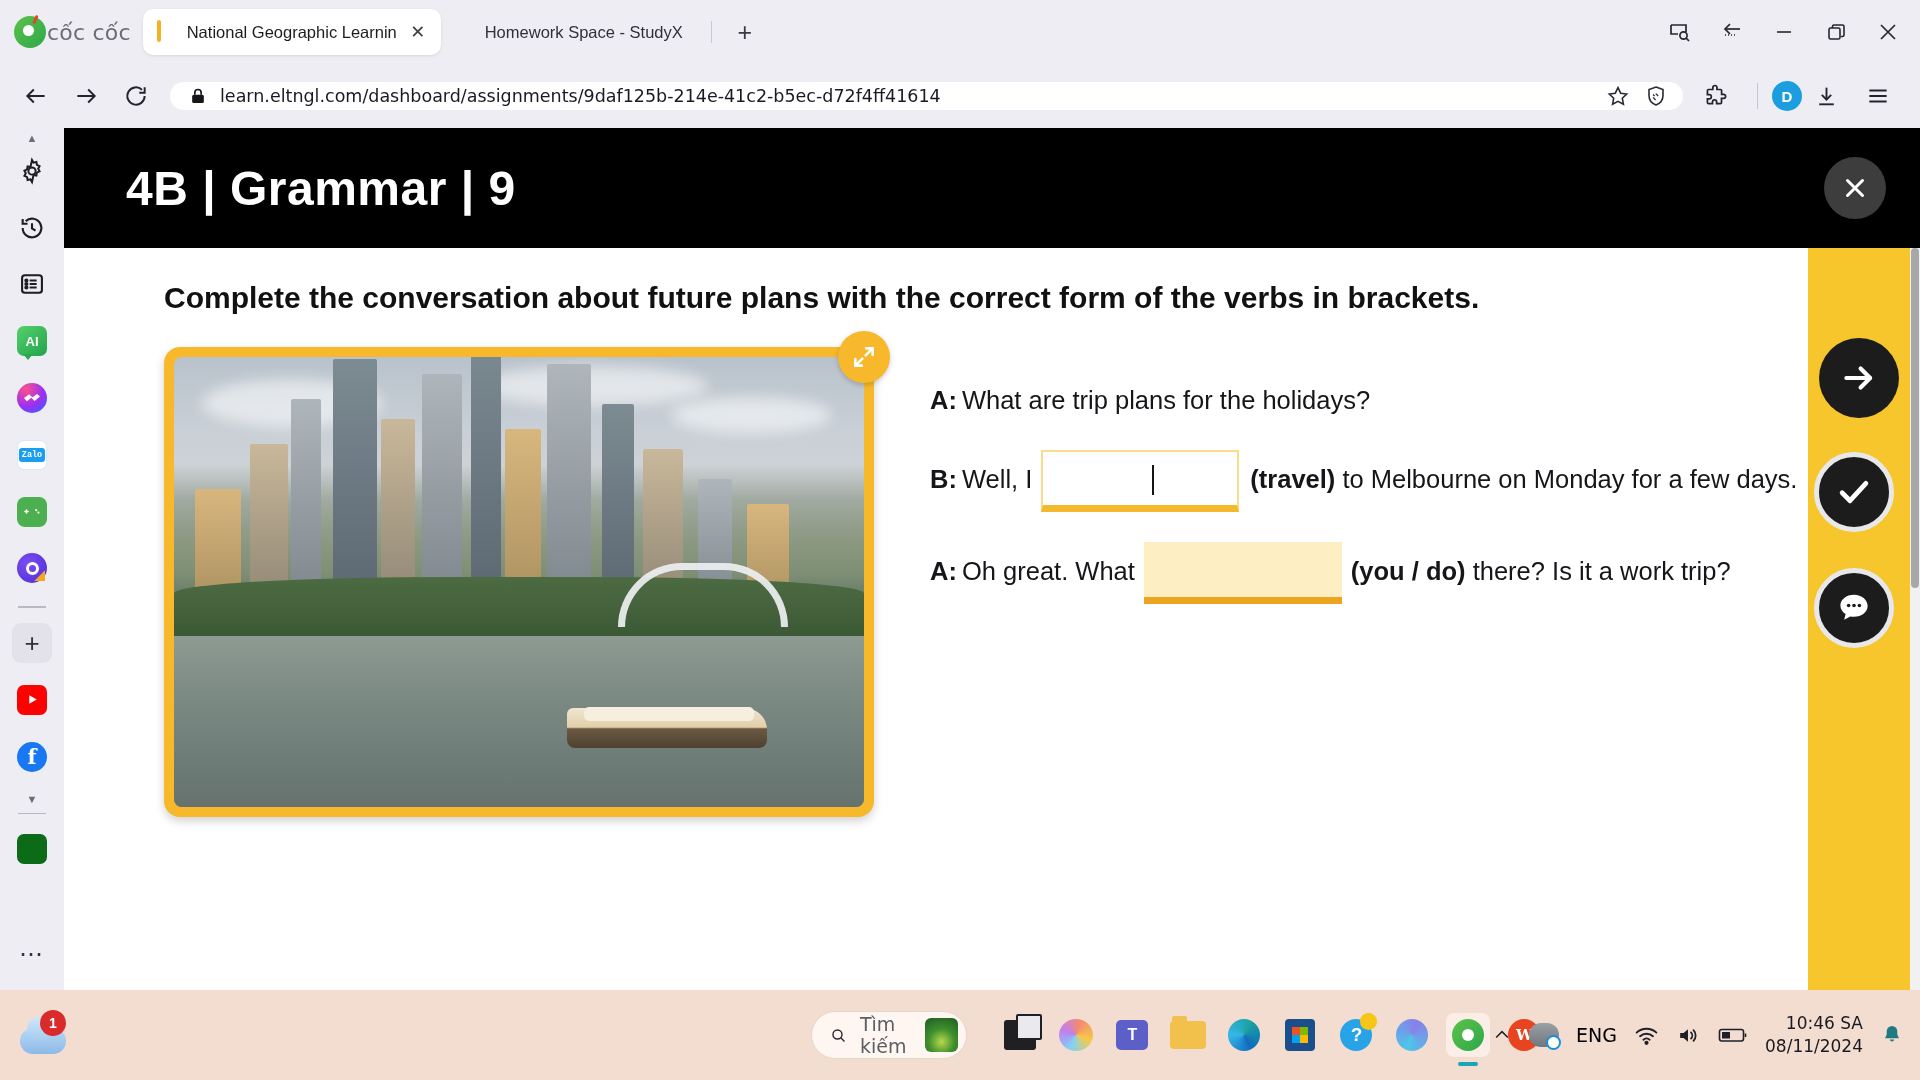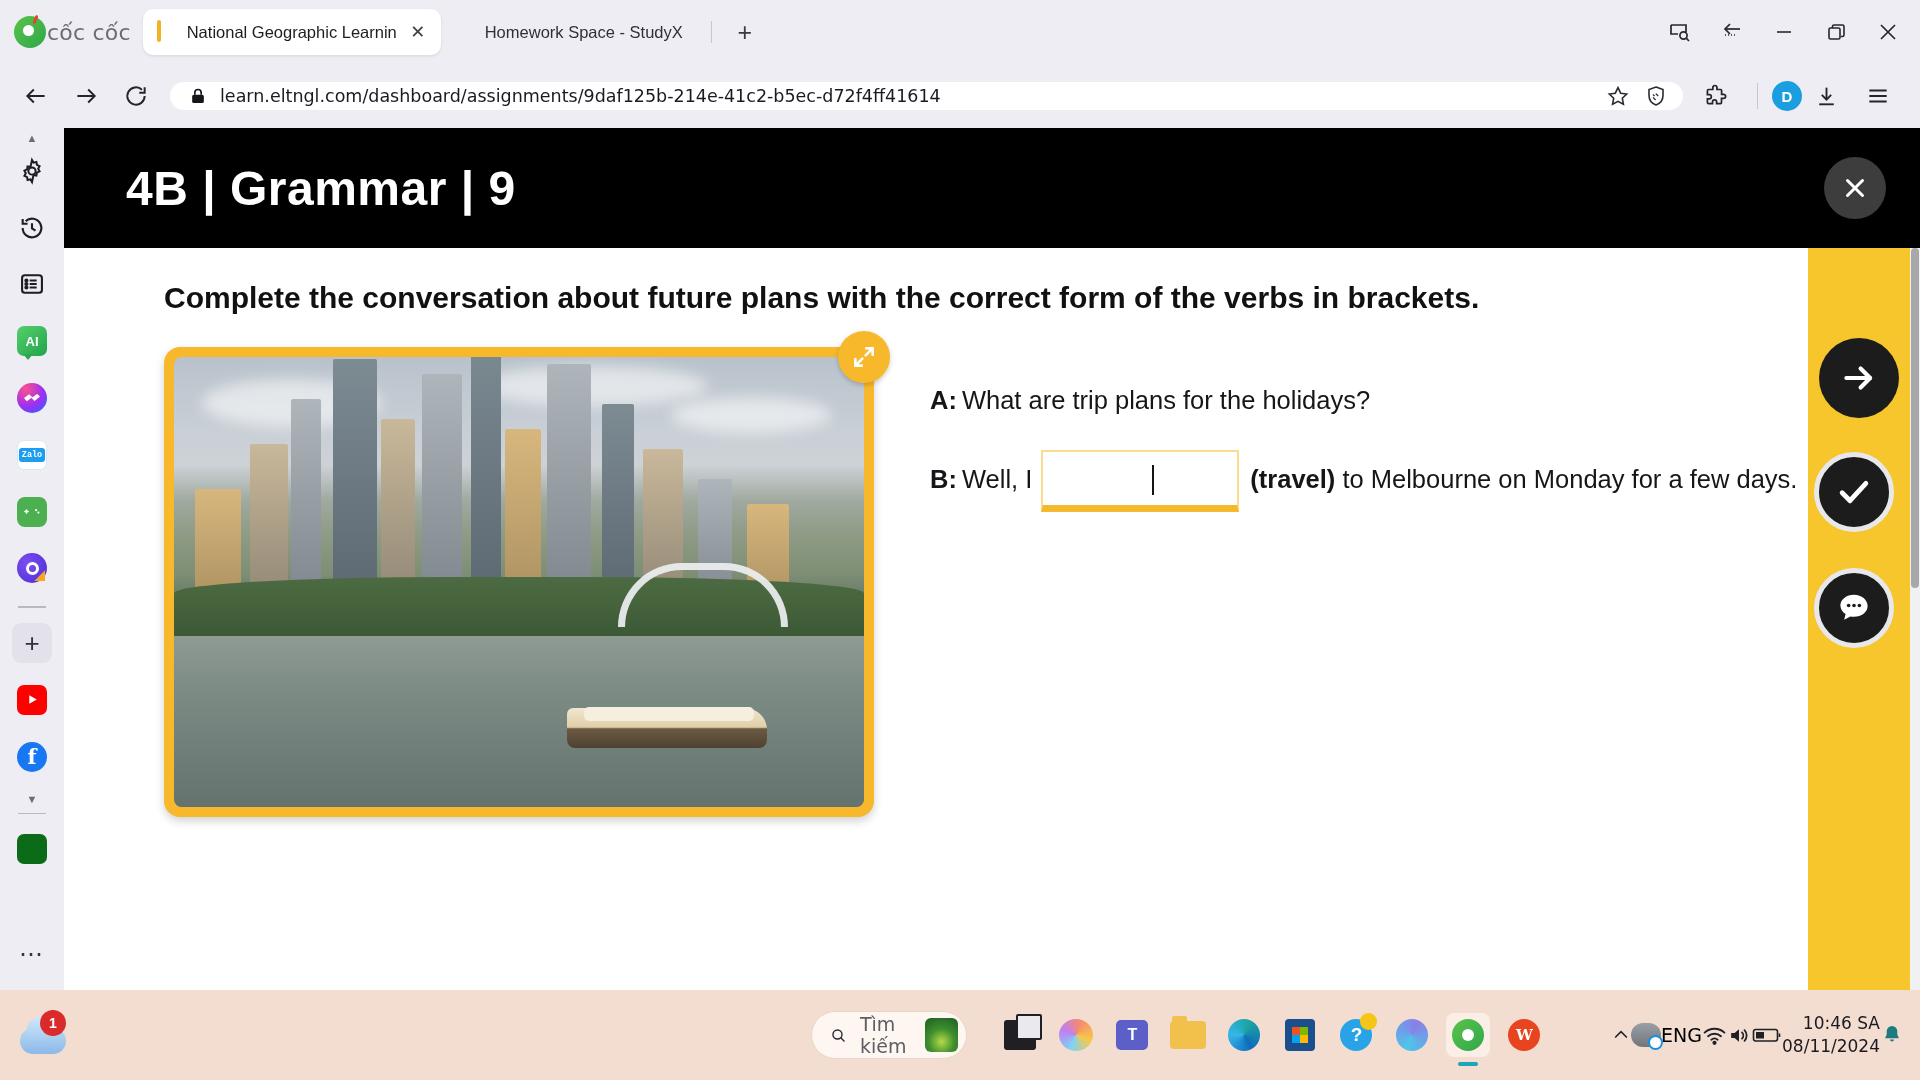--- a/index.html
+++ b/index.html
@@ -407,21 +407,21 @@
   .a-help::after{content:"";position:absolute;right:-5px;top:-6px;width:17px;height:17px;border-radius:50%;background:#f5c518;}
   .a-m365 { width:32px;height:32px;border-radius:50%;
     background: conic-gradient(from 20deg,#8a7fe8,#4ec5e8,#8a7fe8); }
   .a-coc { width:32px;height:32px;border-radius:50%;
     background: linear-gradient(135deg,#5cc24a,#2ea84a); position:relative; }
   .a-coc::after{content:"";position:absolute;left:10px;top:10px;width:12px;height:12px;border-radius:50%;background:#fff;}
   .a-wps { width:32px;height:32px;border-radius:50%;background:#e8441f;color:#fff;
     font-size:15px;font-weight:bold;display:flex;align-items:center;justify-content:center;
     font-family:"DejaVu Serif",serif;}
   .tb-right {
-    position: absolute; right: 16px; display: flex; align-items: center; 
+    position: absolute; right: 16px; display: flex; align-items: center; gap: 17px;
   }
   .tr-item { display: flex; align-items: center; color: #1f1f26; }
   .tr-lang { font-size: 19px; font-family: "DejaVu Sans", sans-serif; }
   .tr-clock {
     text-align: right; font-size: 17px; line-height: 1.35; color: #1a1a20;
     font-family: "DejaVu Sans", sans-serif;
   }
   .onedrive-tb { width:30px;height:24px;position:relative; }
   .onedrive-tb .cl {
     position:absolute;inset:0;border-radius:12px;
@@ -691,20 +691,23 @@
         <div class="conversation">
 
           <div class="line">
             <span class="spk">A:</span><span>What are trip plans for the holidays?</span>
           </div>
 
           <div class="line">
             <span class="spk">B:</span><span>Well, I</span><input class="blank focused" type="text" value="" style=""><span class="caret-bar"></span><span class="cue">(travel)</span> <span>to Melbourne on Monday for a few days.</span>
           </div>
 
+          <div class="line">
+            <span class="spk">A:</span><span>Oh great. What</span><input class="blank" type="text" value="" style=""><span class="cue">(you / do)</span> <span>there? Is it a work trip?</span>
+          </div>
 
         </div>
       </div>
 
       <div class="action-rail">
         <div class="rail-btn" id="rail-next">
           <svg width="38" height="38" viewBox="0 0 24 24" fill="none" stroke="#fff" stroke-width="2.6" stroke-linecap="round" stroke-linejoin="round">
             <path d="M4 12h15"></path>
               <path d="M13 6l6 6-6 6"></path>
           </svg>

